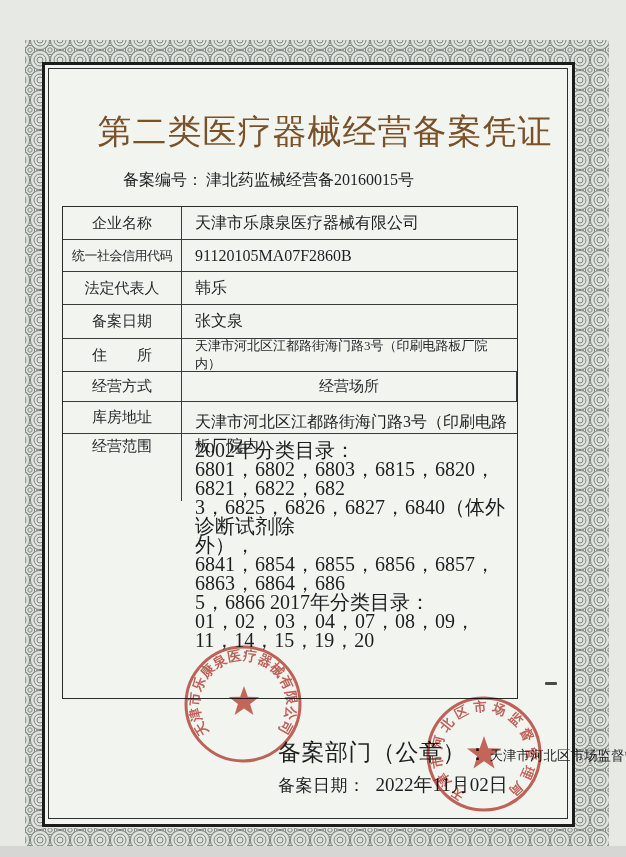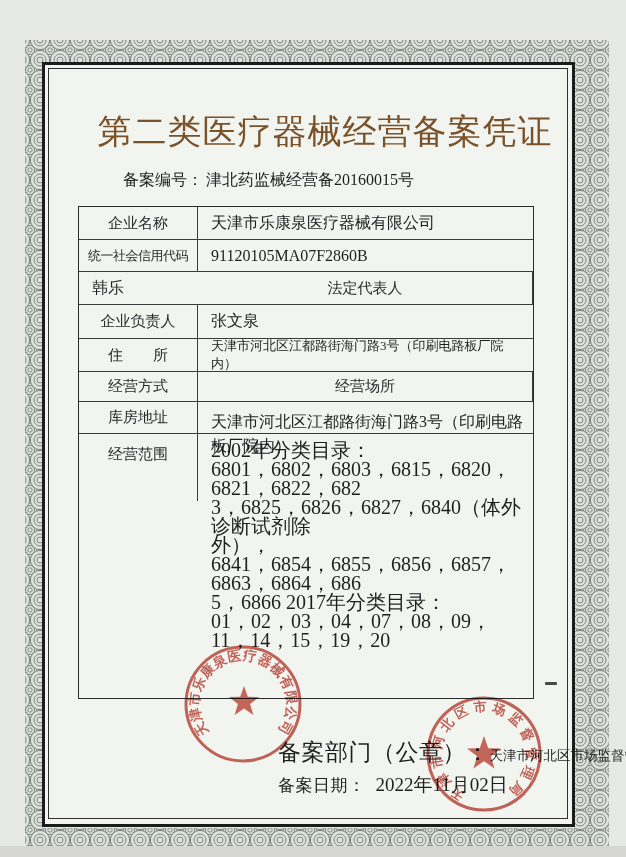--- a/index.html
+++ b/index.html
@@ -18,39 +18,39 @@
     position:absolute;left:46px;top:109px;width:530px;
     text-align:center;padding-left:28px;box-sizing:border-box;
     font-size:34px;font-weight:normal;letter-spacing:1px;
     color:#7a5229;white-space:nowrap;
   }
   .filing-line{
     position:absolute;left:123px;top:170px;font-size:16px;white-space:nowrap;
   }
   .filing-line .val{margin-left:3px;}
   .cert-table{
-    position:absolute;left:78px;top:206px;width:454px;
+    position:absolute;left:62px;top:206px;width:454px;
     display:grid;
     grid-template-columns:119px 1fr;
     grid-template-rows:32px 32px 33px 34px 33px 30px 32px 68px 197px;
     border:1.5px solid #2b2b2b;
     box-sizing:content-box;
     background:transparent;
   }
   .cell{display:flex;align-items:center;box-sizing:border-box;}
   .cell.lbl{
     justify-content:center;text-align:center;
     border-right:1px solid #3a3a3a;font-size:15px;color:#2a2a2a;
   }
   .cell.lbl.small{font-size:13px;letter-spacing:-0.5px;}
   .cell.val{padding-left:13px;padding-right:8px;font-size:16px;}
   .row2plus{border-top:1px solid #3a3a3a;}
   .cell.val.small{font-size:13px;}
   .cell.top{align-items:flex-start;padding-top:9px;}
-  .cell.lbl.top{align-items:flex-start;padding-top:11px;}
+  .cell.lbl.top{align-items:flex-start;padding-top:3px;}
   .cell.val.scope{
     font-size:20px;line-height:19px;white-space:pre-line;
     align-items:flex-start;padding-top:7px;
   }
   .cell.val.wrap{line-height:24px;align-items:flex-start;padding-top:8px;}
   .footer-dept{
     position:absolute;left:278px;top:737px;white-space:nowrap;
     display:flex;align-items:baseline;
   }
   .footer-dept .lbl{font-size:23px;letter-spacing:0.5px;}
@@ -114,24 +114,24 @@
   <span>备案编号：</span><span class="val">津北药监械经营备20160015号</span>
 </div>
 
 <div class="cert-table">
   <div class="cell lbl">企业名称</div>
   <div class="cell val">天津市乐康泉医疗器械有限公司</div>
 
   <div class="cell lbl small row2plus">统一社会信用代码</div>
   <div class="cell val row2plus">91120105MA07F2860B</div>
 
+  <div class="cell lbl row2plus">法定代表人</div>
   <div class="cell val row2plus">韩乐</div>
-  <div class="cell lbl row2plus">法定代表人</div>
 
-  <div class="cell lbl row2plus">企业负责人</div>
+  <div class="cell lbl row2plus">备案日期</div>
   <div class="cell val row2plus">张文泉</div>
 
   <div class="cell lbl row2plus">住　　所</div>
   <div class="cell val small row2plus">天津市河北区江都路街海门路3号（印刷电路板厂院内）</div>
 
   <div class="cell lbl row2plus">经营方式</div>
 
   <div class="cell lbl row2plus">经营场所</div>
 
   <div class="cell lbl row2plus">库房地址</div>

